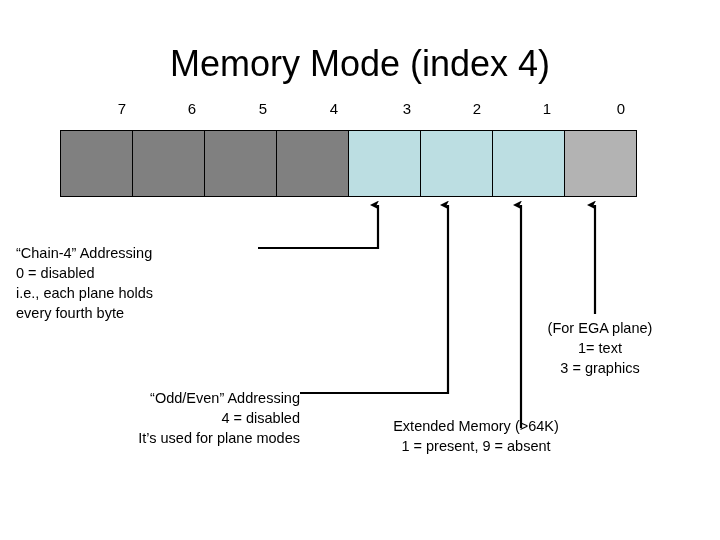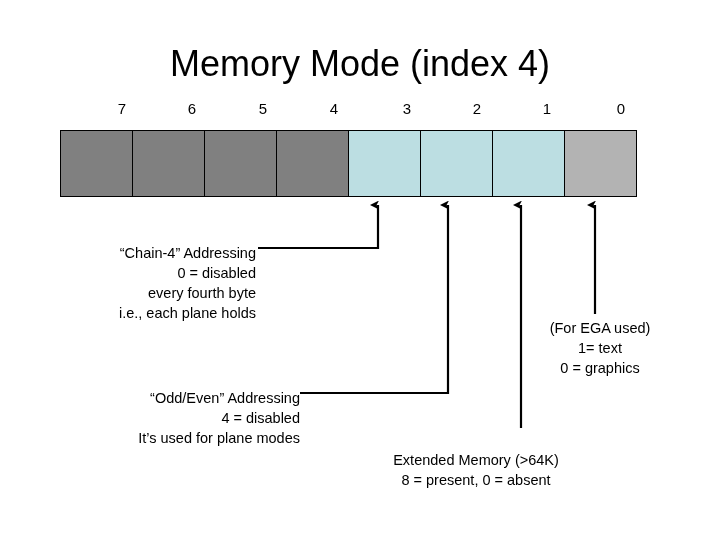--- a/index.html
+++ b/index.html
@@ -73,23 +73,23 @@
 
   
   .annot {
     position: absolute;
     font-size: 14.5px;
     line-height: 20px;
     white-space: nowrap;
   }
   .annot .ln { display: block; }
 
-  #annot-chain4   { left: 28px;  top: 243px; width: 228px; text-align: right; }
+  #annot-chain4   { left: 16px;  top: 243px; width: 228px; text-align: left; }
   #annot-oddeven  { left: 64px;  top: 388px; width: 236px; text-align: right; }
-  #annot-extmem   { left: 352px; top: 450px; width: 248px; text-align: center; }
+  #annot-extmem   { left: 352px; top: 416px; width: 248px; text-align: center; }
   #annot-ega      { left: 520px; top: 318px; width: 160px; text-align: center; }
 </style>
 </head>
 <body>
 
 <div id="canvas">
 
   <div id="title">Memory Mode (index 4)</div>
 
   <div class="bit-label" style="left:122px">7</div>
@@ -132,34 +132,34 @@
     </g>
 
     <g>
       <path d="M595,314 L595,205" stroke="#000000" stroke-width="2.2" fill="none" marker-end="url(#arrowUp)"></path>
     </g>
   </svg>
 
   <div class="annot" id="annot-chain4">
     <span class="ln">“Chain-4” Addressing</span>
     <span class="ln">0 = disabled</span>
+    <span class="ln">i.e., each plane holds</span>
     <span class="ln">every fourth byte</span>
-    <span class="ln">i.e., each plane holds</span>
   </div>
 
   <div class="annot" id="annot-oddeven">
     <span class="ln">“Odd/Even” Addressing</span>
     <span class="ln">4 = disabled</span>
     <span class="ln">It’s used for plane modes</span>
   </div>
 
   <div class="annot" id="annot-extmem">
     <span class="ln">Extended Memory (&gt;64K)</span>
-    <span class="ln">8 = present, 0 = absent</span>
+    <span class="ln">1 = present, 9 = absent</span>
   </div>
 
   <div class="annot" id="annot-ega">
-    <span class="ln">(For EGA used)</span>
+    <span class="ln">(For EGA plane)</span>
     <span class="ln">1= text</span>
-    <span class="ln">0 = graphics</span>
+    <span class="ln">3 = graphics</span>
   </div>
 
 </div>
 
 </body></html>

